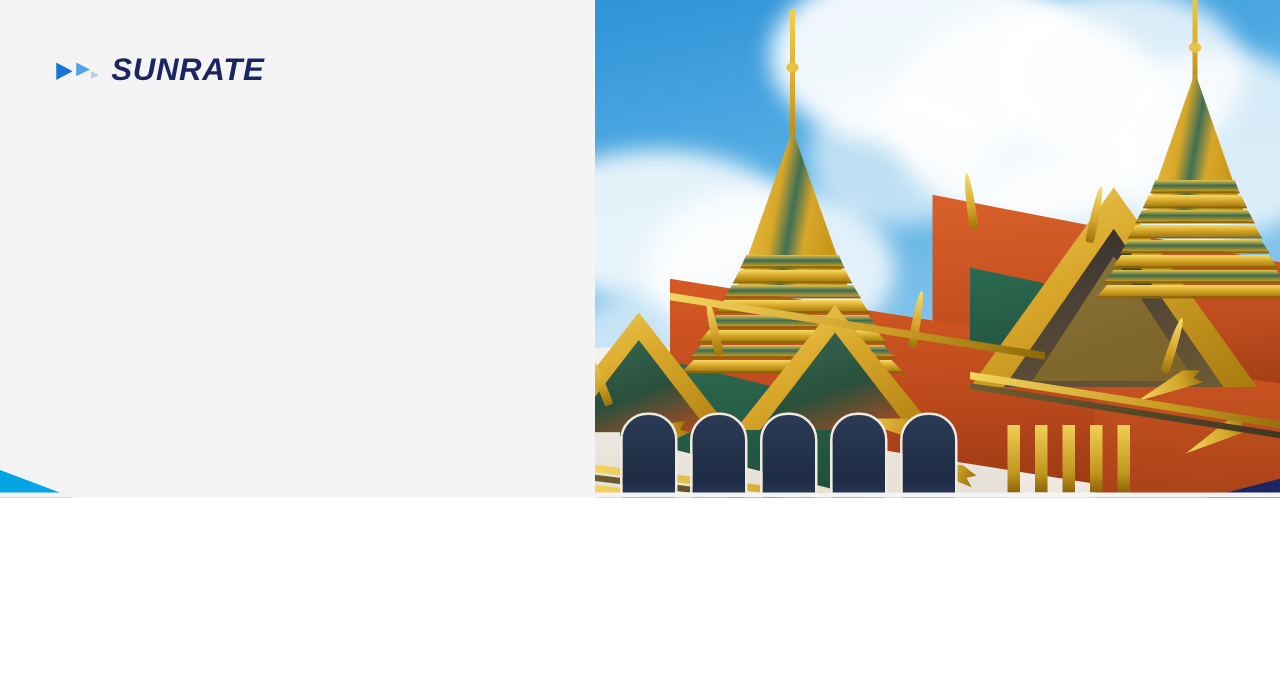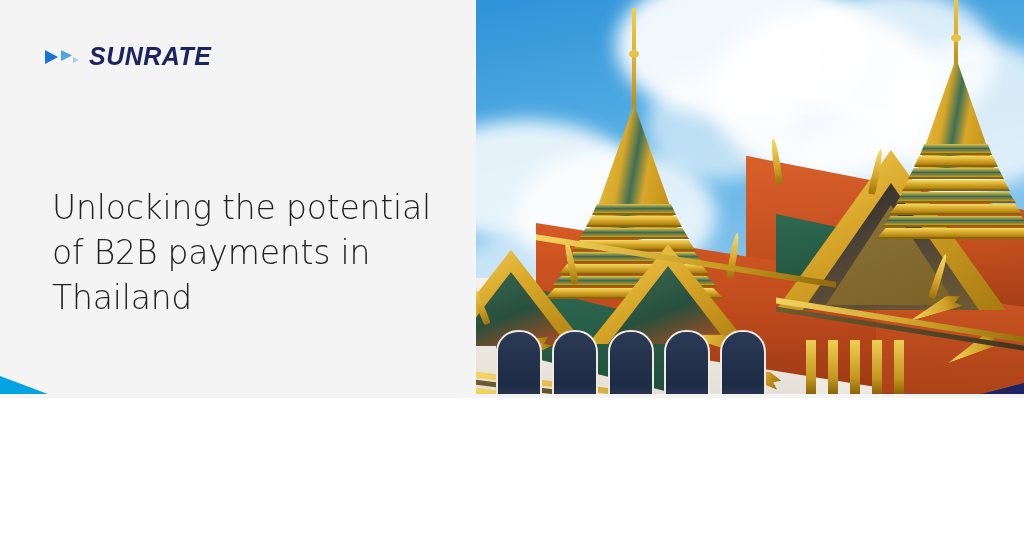--- a/index.html
+++ b/index.html
@@ -457,15 +457,14 @@
     <span class="logo-mark">
       <svg width="36" height="22" viewBox="0 0 36 22" xmlns="http://www.w3.org/2000/svg">
         <polygon points="1,4 1,18 14,11" fill="#1574D6"></polygon>
         <polygon points="17,4 17,15 28,9.5" fill="#3E9BE4" opacity="0.9"></polygon>
         <polygon points="29,11 29,17 35,14" fill="#8FC4EE" opacity="0.75"></polygon>
       </svg>
     </span>
     <span class="logo-word">SUNRATE</span>
   </div>
 
-  <h1 class="headline">Unlocking the potential of B2B payments in Thailand</h1>
 
 </div>
 
 </body></html>

